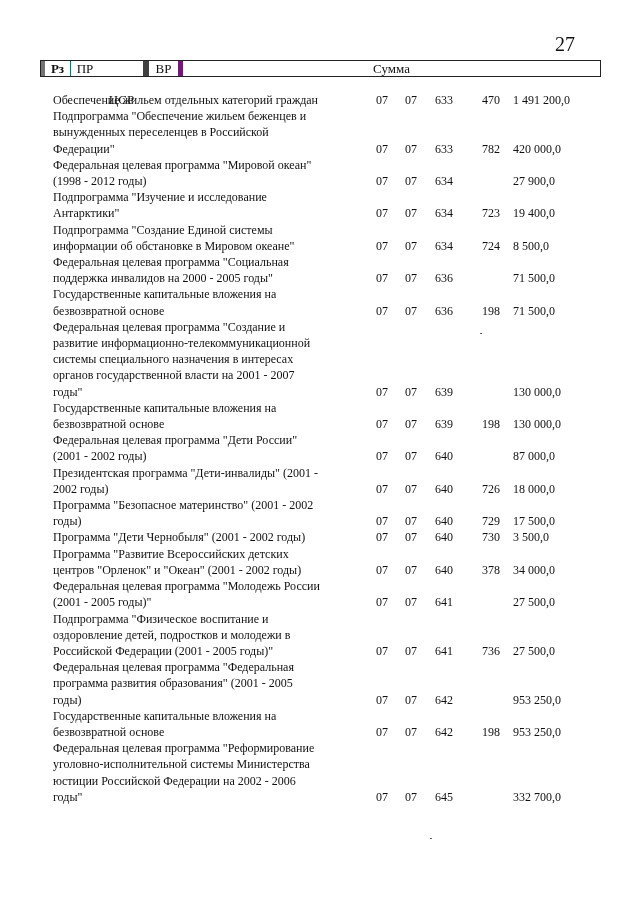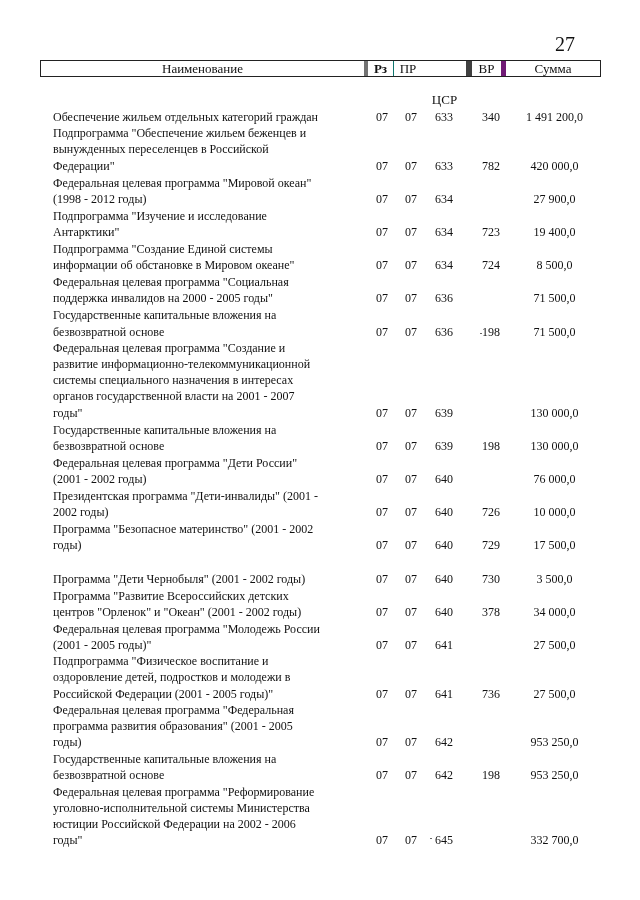--- a/index.html
+++ b/index.html
@@ -28,46 +28,45 @@
   .hc.sum  { flex: 1; border-left: 5px solid #701a75; }
 
   .rows {
     position: absolute; left: 53px; top: 92px; width: 555px;
     font-size: 12px; line-height: 16.2px; font-family: Liberation Serif, serif;
   }
   .row { display: flex; align-items: flex-end; }
   .row .name { width: 313px; white-space: pre-line; }
   .row .rz  { width: 31px; text-align: left; padding-left: 10px; box-sizing: border-box; }
   .row .pr  { width: 31px; text-align: left; padding-left: 8px; box-sizing: border-box; }
-  .row .csr { width: 45px; text-align: left; padding-left: 7px; box-sizing: border-box; margin-top: 17px; }
+  .row .csr { width: 45px; text-align: left; padding-left: 7px; box-sizing: border-box; }
   .row .vr  { width: 40px; text-align: left; padding-left: 9px; box-sizing: border-box; }
-  .row .sum { flex: 1; text-align: center; padding-right: 12px; box-sizing: border-box; }
+  .row .sum { flex: 1; text-align: left; padding-right: 12px; box-sizing: border-box; }
   .speck { position: absolute; width: 2px; height: 1px; background: #666; }
 </style>
 </head>
 <body>
 
 <div class="page-number">27</div>
 
 <div class="header-table">
-  <div class="hc name">Наименование</div>
   <div class="hc rz">Рз</div>
   <div class="hc pr">ПР</div>
   <div class="hc csr">ЦСР</div>
   <div class="hc vr">ВР</div>
   <div class="hc sum">Сумма</div>
 </div>
 
 <div class="rows" id="rows">
     <div class="row">
       <div class="name">Обеспечение жильем отдельных категорий граждан</div>
       <div class="rz">07</div>
       <div class="pr">07</div>
       <div class="csr">633</div>
-      <div class="vr">340</div>
+      <div class="vr">470</div>
       <div class="sum">1 491 200,0</div>
     </div>
     <div class="row">
       <div class="name">Подпрограмма "Обеспечение жильем беженцев и
 вынужденных переселенцев в Российской
 Федерации"</div>
       <div class="rz">07</div>
       <div class="pr">07</div>
       <div class="csr">633</div>
       <div class="vr">782</div>
@@ -139,30 +138,30 @@
       <div class="vr">198</div>
       <div class="sum">130 000,0</div>
     </div>
     <div class="row">
       <div class="name">Федеральная целевая программа "Дети России"
 (2001 - 2002 годы)</div>
       <div class="rz">07</div>
       <div class="pr">07</div>
       <div class="csr">640</div>
       <div class="vr"></div>
-      <div class="sum">76 000,0</div>
+      <div class="sum">87 000,0</div>
     </div>
     <div class="row">
       <div class="name">Президентская программа "Дети-инвалиды" (2001 -
 2002 годы)</div>
       <div class="rz">07</div>
       <div class="pr">07</div>
       <div class="csr">640</div>
       <div class="vr">726</div>
-      <div class="sum">10 000,0</div>
+      <div class="sum">18 000,0</div>
     </div>
     <div class="row">
       <div class="name">Программа "Безопасное материнство" (2001 - 2002
 годы)</div>
       <div class="rz">07</div>
       <div class="pr">07</div>
       <div class="csr">640</div>
       <div class="vr">729</div>
       <div class="sum">17 500,0</div>
     </div>

